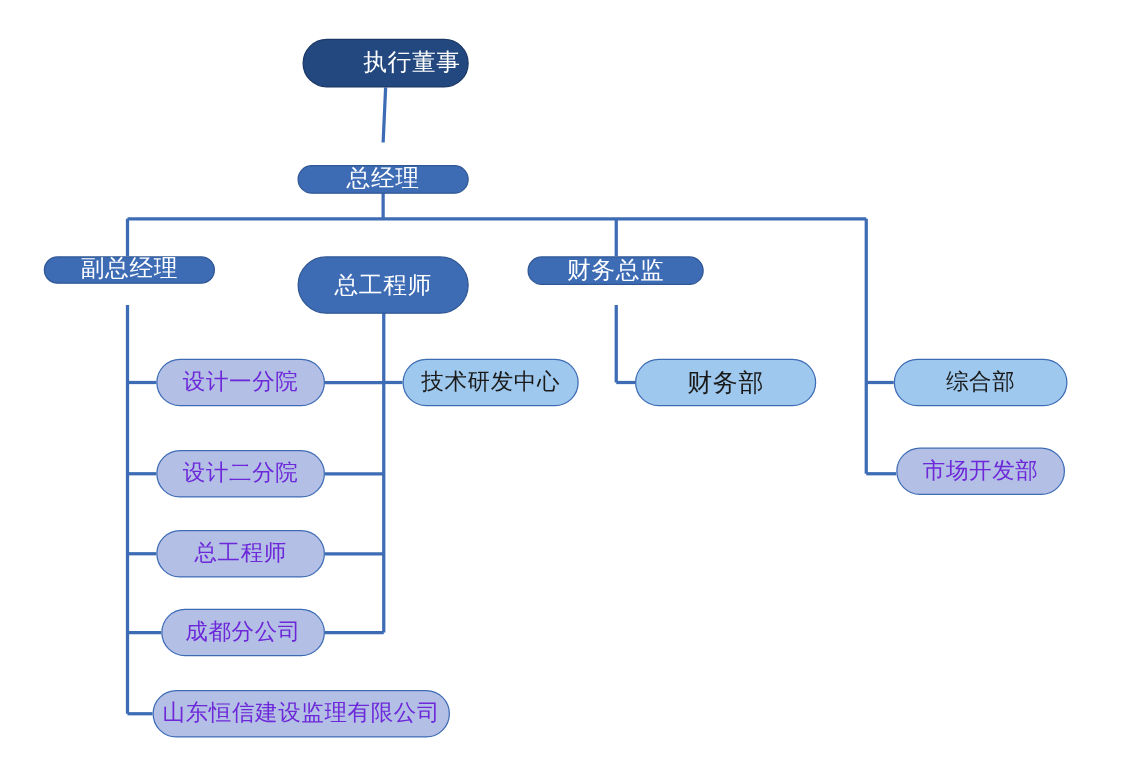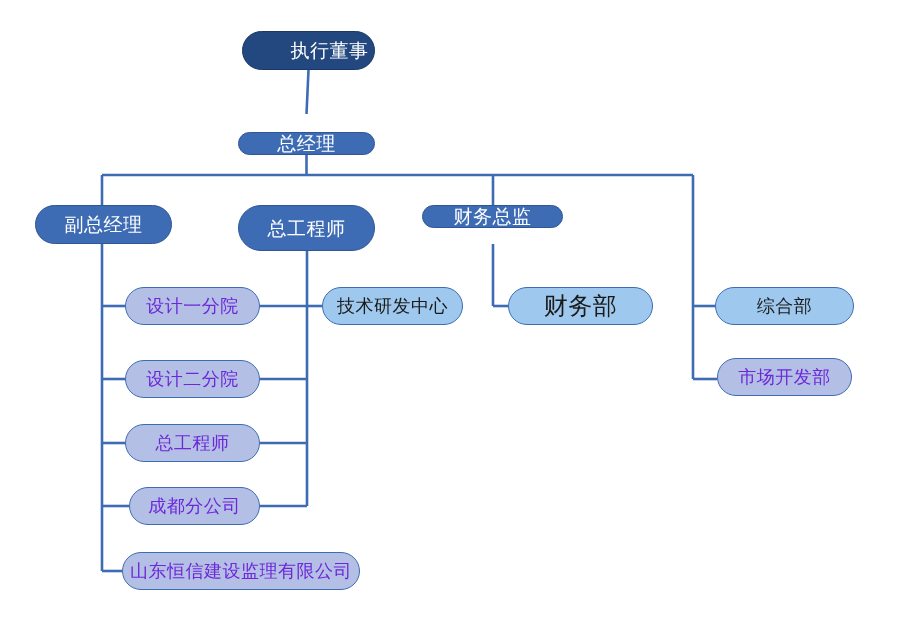--- a/index.html
+++ b/index.html
@@ -98,37 +98,37 @@
       </g>
   </svg>
 
   <div id="node-layer">
       <div class="node style-navy" style="left: 242px; top: 31px; width: 133px; height: 39px;">
         <span class="node-label" style="font-size: 19px; margin-left: 42px;">执行董事</span>
       </div>
       <div class="node style-blue" style="left: 238px; top: 114px; width: 137px; height: 23px; margin-top: 18px;">
         <span class="node-label" style="font-size: 19px;">总经理</span>
       </div>
-      <div class="node style-blue" style="left: 35px; top: 205px; width: 137px; height: 39px;">
+      <div class="node style-blue" style="left: 35px; top: 205px; width: 137px; height: 22px; font-family: Liberation Mono, monospace;">
         <span class="node-label" style="font-size: 19px;">副总经理</span>
       </div>
       <div class="node style-blue" style="left: 238px; top: 205px; width: 137px; height: 46px;">
         <span class="node-label" style="font-size: 19px;">总工程师</span>
       </div>
       <div class="node style-blue" style="left: 422px; top: 205px; width: 141px; height: 23px;">
         <span class="node-label" style="font-size: 19px;">财务总监</span>
       </div>
       <div class="node style-periwinkle" style="left: 125px; top: 287px; width: 135px; height: 38px;">
         <span class="node-label" style="font-size: 18px;">设计一分院</span>
       </div>
       <div class="node style-sky" style="left: 322px; top: 287px; width: 141px; height: 38px;">
         <span class="node-label" style="font-size: 18px;">技术研发中心</span>
       </div>
       <div class="node style-sky" style="left: 508px; top: 287px; width: 145px; height: 38px;">
-        <span class="node-label" style="font-size: 24px;">财务部</span>
+        <span class="node-label" style="font-size: 20px;">财务部</span>
       </div>
       <div class="node style-sky" style="left: 715px; top: 287px; width: 139px; height: 38px;">
         <span class="node-label" style="font-size: 18px;">综合部</span>
       </div>
       <div class="node style-periwinkle" style="left: 125px; top: 360px; width: 135px; height: 38px;">
         <span class="node-label" style="font-size: 18px;">设计二分院</span>
       </div>
       <div class="node style-periwinkle" style="left: 717px; top: 358px; width: 135px; height: 38px;">
         <span class="node-label" style="font-size: 18px;">市场开发部</span>
       </div>

